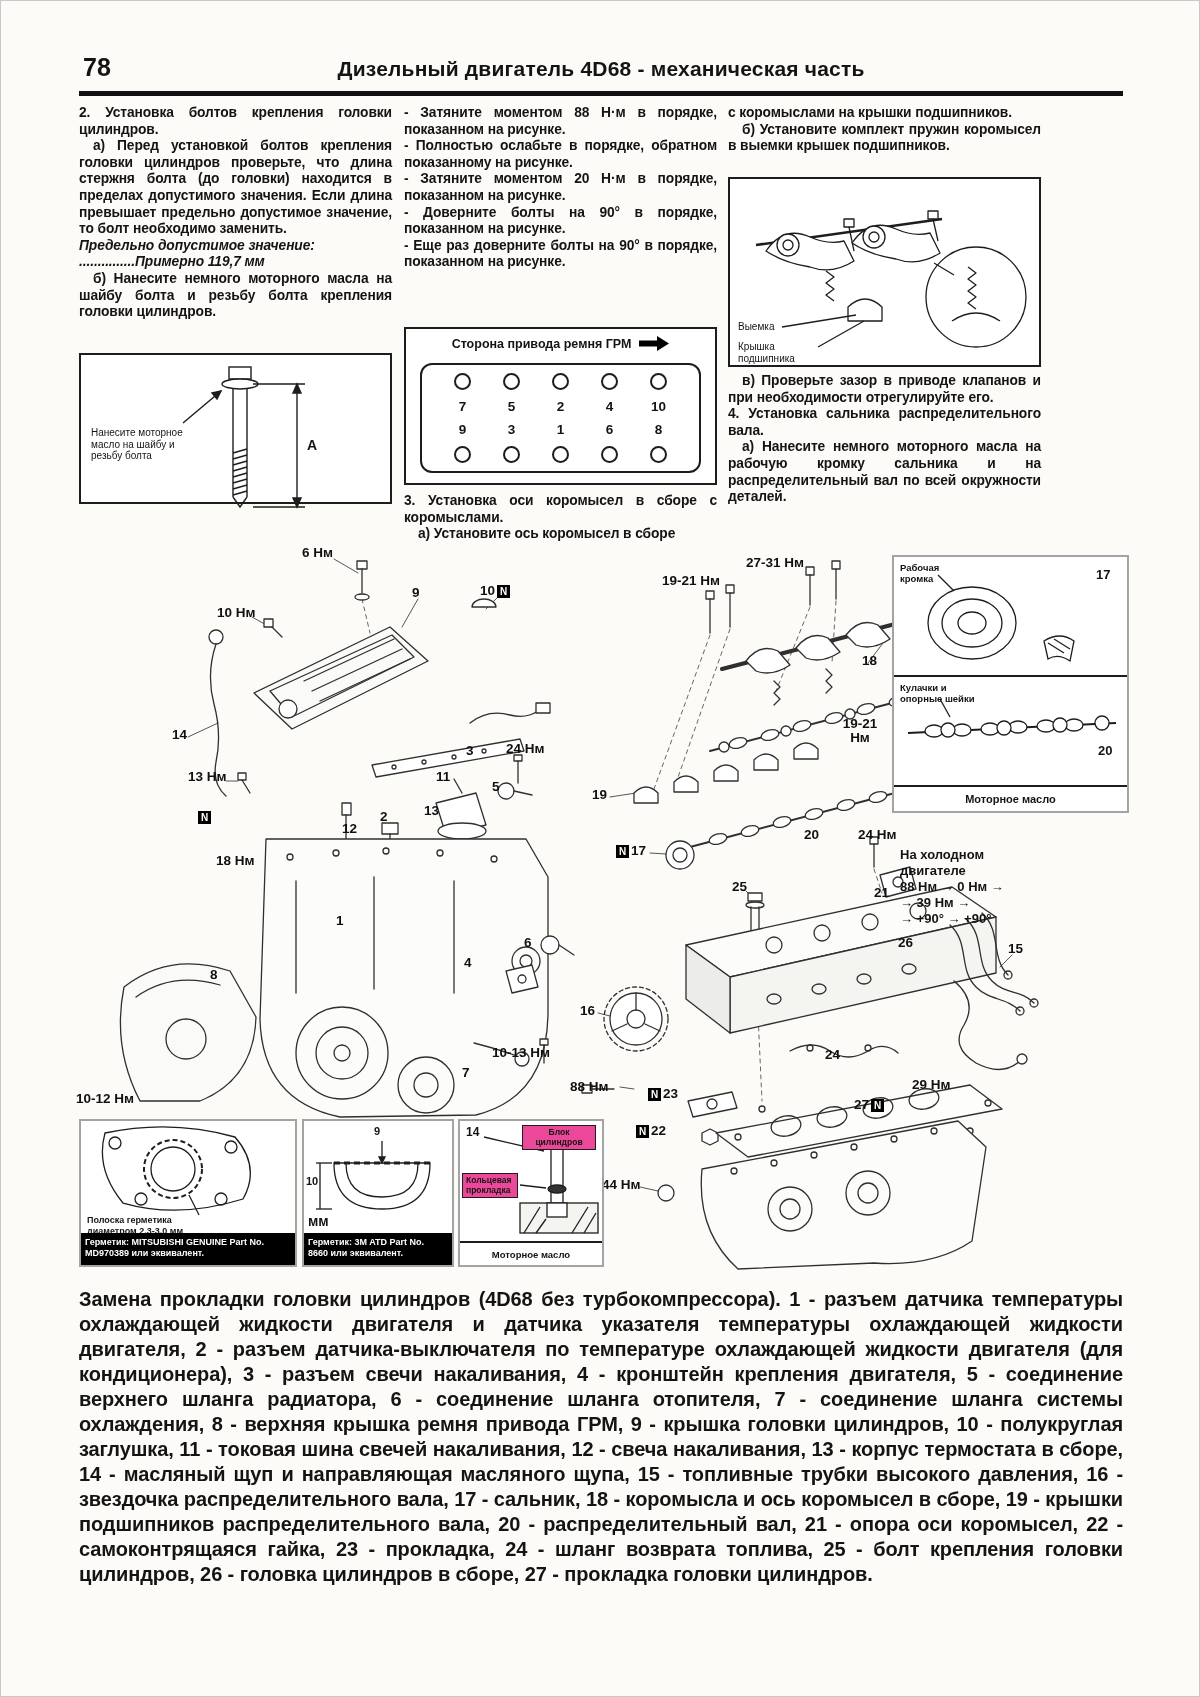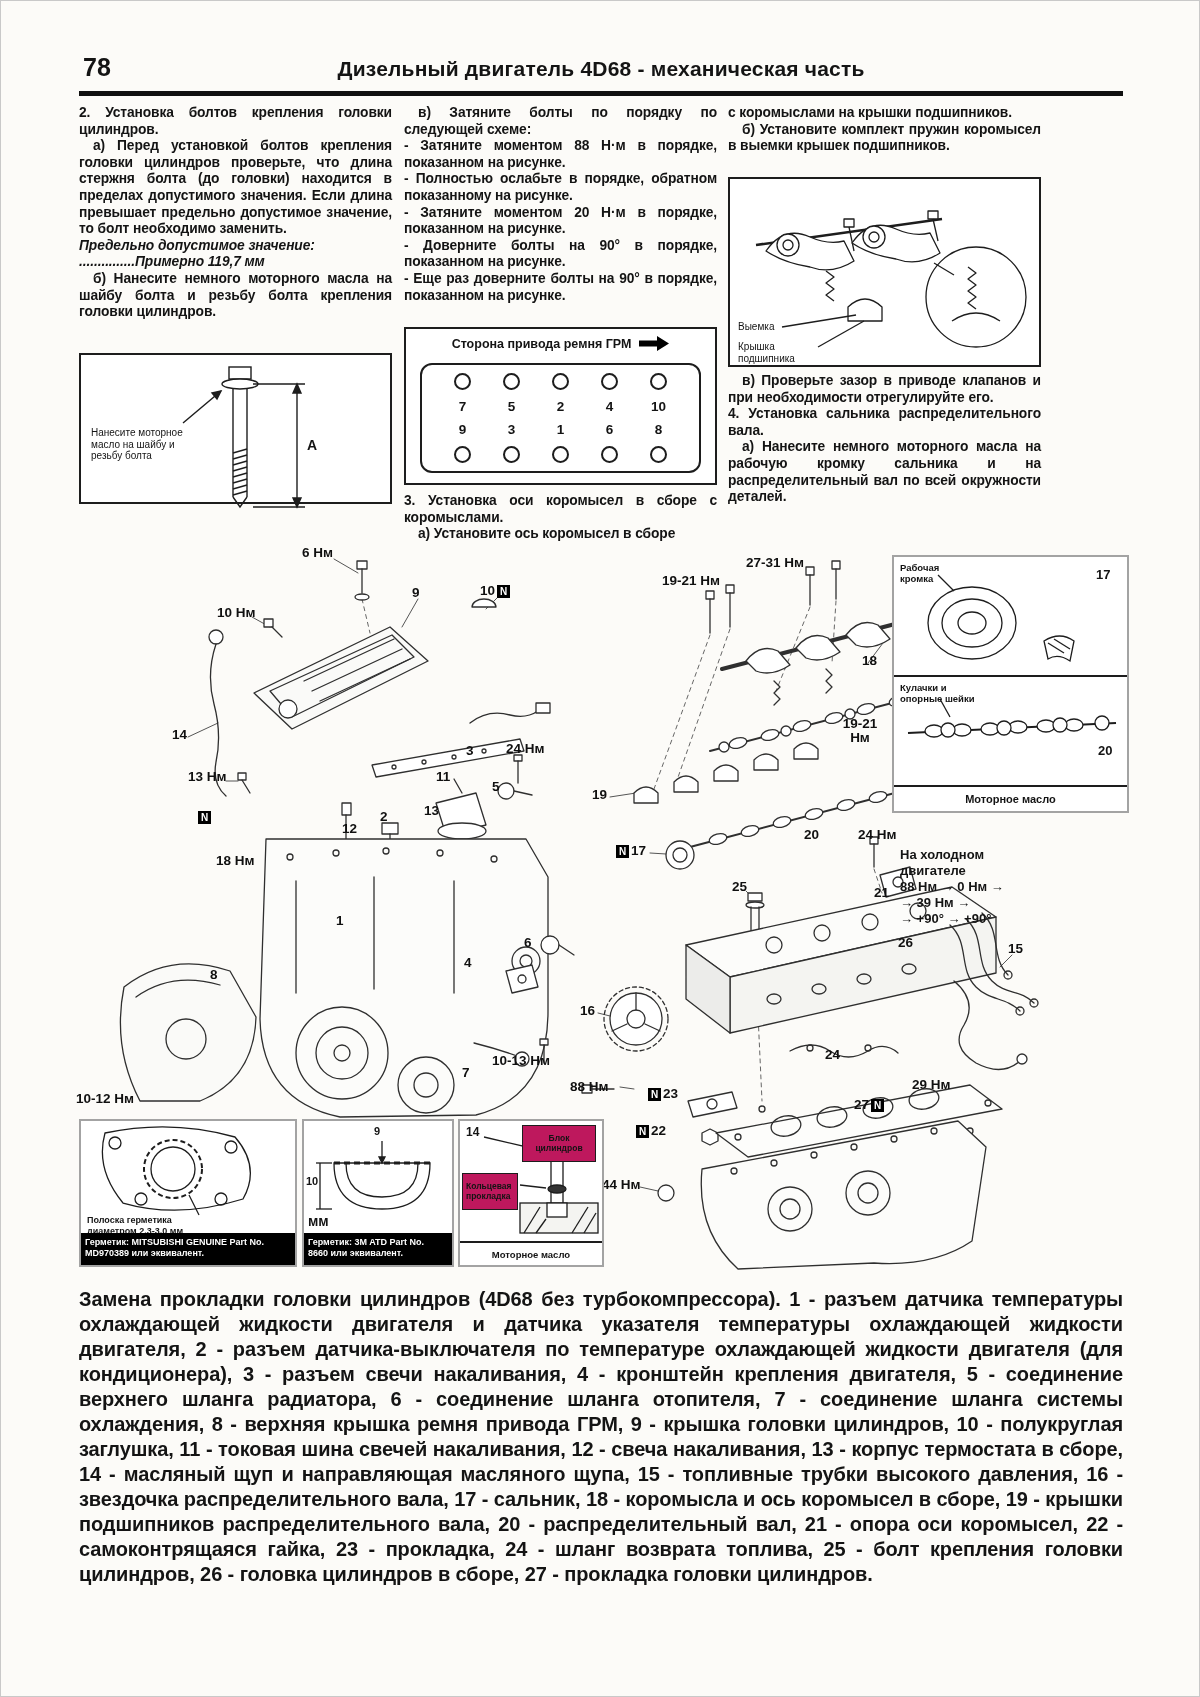--- a/index.html
+++ b/index.html
@@ -35,22 +35,22 @@
         text-align:center;font-weight:700;vertical-align:0px;margin:0 2px;}
   .cold-note{position:absolute;left:826px;top:306px;width:150px;font-size:13px;font-weight:700;line-height:16px;}
   .inset{position:absolute;border:2px solid #a3a3a3;background:#fff;box-sizing:border-box;}
   .inset .small-label{position:absolute;font-size:9.5px;font-weight:700;line-height:10.5px;}
   .inset .num-label{position:absolute;font-size:13px;font-weight:700;}
   .inset-hr{position:absolute;left:0;right:0;height:0;border-top:2px solid #1d1d1d;}
   .inset-bar{position:absolute;left:0;right:0;bottom:0;height:24px;border-top:2px solid #1d1d1d;background:#fff;
              font-size:11px;font-weight:700;display:flex;align-items:center;justify-content:center;}
   .black-bar{position:absolute;left:0;right:0;bottom:0;background:#000;color:#fff;font-size:9px;font-weight:700;
              line-height:11px;padding:4px 4px;box-sizing:border-box;}
-  .bordered-label{position:absolute;border:1.5px solid #1d1d1d;background:#be185d;font-size:8.5px;font-weight:700;
-                  line-height:9.5px;padding:8px 3px;box-sizing:border-box;}
+  .bordered-label{position:absolute;border:1.5px solid #1d1d1d;background:#ec4899;font-size:8.5px;font-weight:700;
+                  line-height:9.5px;padding:2px 3px;box-sizing:border-box;}
   
   .caption{position:absolute;left:78px;top:1286px;width:1044px;font-size:20px;line-height:25px;
            font-weight:700;text-align:justify;letter-spacing:-0.1px;}
 </style>
 </head>
 <body>
 
 <div class="page">
 
   <div class="page-num">78</div>
@@ -87,21 +87,20 @@
         <polygon points="212,143 216,152 220,143" fill="#1d1d1d"></polygon>
         <line x1="102" y1="68" x2="140" y2="36"></line>
         <polygon points="140,36 131,38 136,44" fill="#1d1d1d"></polygon>
       </g>
     </svg>
     <div class="fignote" style="left:10px;top:72px;width:100px">Нанесите моторное масло на шайбу и резьбу болта</div>
     <div class="figdim" style="left:226px;top:82px">A</div>
   </div>
 
   <div class="col" style="left:403px;top:104px;width:313px">
-    <div class="p ind">в) Затяните болты по порядку по следующей схеме:</div>
     <div class="p">- Затяните моментом 88 Н·м в порядке, показанном на рисунке.</div>
     <div class="p">- Полностью ослабьте в порядке, обратном показанному на рисунке.</div>
     <div class="p">- Затяните моментом 20 Н·м в порядке, показанном на рисунке.</div>
     <div class="p">- Доверните болты на 90° в порядке, показанном на рисунке.</div>
     <div class="p">- Еще раз доверните болты на 90° в порядке, показанном на рисунке.</div>
   </div>
 
   <div class="figbox" style="left:403px;top:326px;width:313px;height:158px">
     <div class="fig2-head">
       <span>Сторона привода ремня ГРМ</span>
@@ -456,21 +455,21 @@
         <div class="callout" style="left: 540px; top: 302px;"><span class="nbox">N</span><span>17</span></div>
         <div class="callout" style="left: 658px; top: 338px;"><span>25</span></div>
         <div class="callout" style="left: 800px; top: 344px;"><span>21</span></div>
         <div class="callout" style="left: 262px; top: 372px;"><span>1</span></div>
         <div class="callout" style="left: 824px; top: 394px;"><span>26</span></div>
         <div class="callout" style="left: 934px; top: 400px;"><span>15</span></div>
         <div class="callout" style="left: 450px; top: 394px;"><span>6</span></div>
         <div class="callout" style="left: 390px; top: 414px;"><span>4</span></div>
         <div class="callout" style="left: 136px; top: 426px;"><span>8</span></div>
         <div class="callout" style="left: 506px; top: 462px;"><span>16</span></div>
-        <div class="callout" style="left: 418px; top: 504px; margin-top: 8px;"><span>10-13 Нм</span></div>
+        <div class="callout" style="left: 418px; top: 504px;"><span>10-13 Нм</span></div>
         <div class="callout" style="left: 388px; top: 524px;"><span>7</span></div>
         <div class="callout" style="left: 744px; top: 506px; margin-left: 7px;"><span>24</span></div>
         <div class="callout" style="left: 496px; top: 538px;"><span>88 Нм</span></div>
         <div class="callout" style="left: 572px; top: 545px;"><span class="nbox">N</span><span>23</span></div>
         <div class="callout" style="left: 838px; top: 536px;"><span>29 Нм</span></div>
         <div class="callout" style="left: 780px; top: 556px;"><span>27</span><span class="nbox">N</span></div>
         <div class="callout" style="left: 560px; top: 582px;"><span class="nbox">N</span><span>22</span></div>
         <div class="callout" style="left: 2px; top: 550px;"><span>10-12 Нм</span></div>
         <div class="callout" style="left: 528px; top: 636px;"><span>44 Нм</span></div>
       </div>

